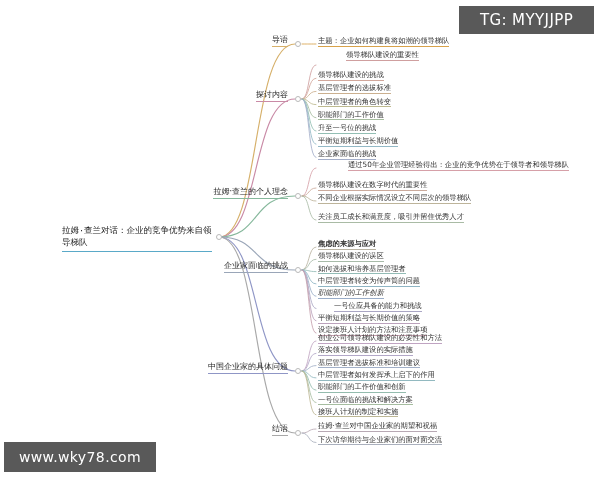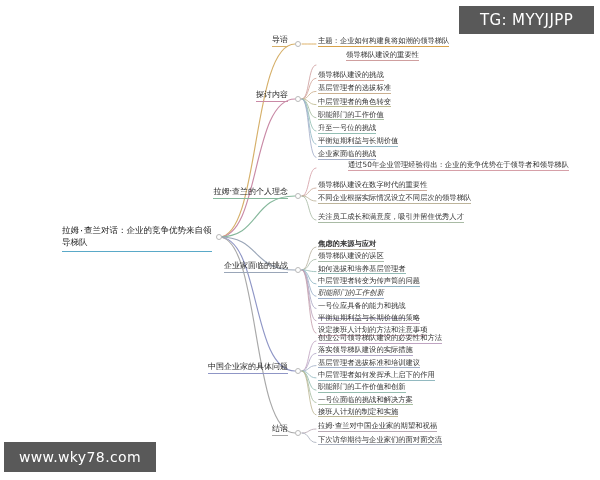--- a/index.html
+++ b/index.html
@@ -155,21 +155,21 @@
       <div class="node leaf-node" style="left: 318px; top: 180px; max-width: 280px;"><span class="txt" style="display: inline-block; border-bottom: 0.8px solid rgb(203, 170, 156); padding-bottom: 0.5px;">领导梯队建设在数字时代的重要性</span></div>
       <div class="node leaf-node" style="left: 318px; top: 193px; max-width: 280px;"><span class="txt" style="display: inline-block; border-bottom: 0.8px solid rgb(189, 180, 154); padding-bottom: 0.5px;">不同企业根据实际情况设立不同层次的领导梯队</span></div>
       <div class="node leaf-node" style="left: 318px; top: 212px; max-width: 280px;"><span class="txt" style="display: inline-block; border-bottom: 0.8px solid rgb(169, 187, 165); padding-bottom: 0.5px;">关注员工成长和满意度，吸引并留住优秀人才</span></div>
       <div class="node branch-node" style="top: 261px; left: 0px; width: 288px; text-align: right;"><span class="txt" style="display: inline-block; border-bottom: 1px solid rgb(154, 166, 184); padding-bottom: 1px;">企业家面临的挑战</span></div>
       <div class="dot" style="left: 295px; top: 267px;"></div>
       <div class="node leaf-node" style="left: 318px; top: 239px; max-width: 280px; font-weight: bold;"><span class="txt" style="display: inline-block; border-bottom: 0.8px solid rgb(185, 179, 162); padding-bottom: 0.5px;">焦虑的来源与应对</span></div>
       <div class="node leaf-node" style="left: 318px; top: 251.3px; max-width: 280px;"><span class="txt" style="display: inline-block; border-bottom: 0.8px solid rgb(168, 187, 169); padding-bottom: 0.5px;">领导梯队建设的误区</span></div>
       <div class="node leaf-node" style="left: 318px; top: 263.6px; max-width: 280px;"><span class="txt" style="display: inline-block; border-bottom: 0.8px solid rgb(147, 188, 182); padding-bottom: 0.5px;">如何选拔和培养基层管理者</span></div>
       <div class="node leaf-node" style="left: 318px; top: 275.9px; max-width: 280px;"><span class="txt" style="display: inline-block; border-bottom: 0.8px solid rgb(143, 181, 196); padding-bottom: 0.5px;">中层管理者转变为传声筒的问题</span></div>
       <div class="node leaf-node" style="left: 318px; top: 288.2px; max-width: 280px;"><span class="txt" style="display: inline-block; border-bottom: 0.8px solid rgb(154, 173, 200); padding-bottom: 0.5px; font-style: italic;">职能部门的工作创新</span></div>
-      <div class="node leaf-node" style="left: 318px; top: 300.5px; max-width: 280px;"><span class="txt" style="display: inline-block; border-bottom: 0.8px solid rgb(170, 166, 196); padding-bottom: 8px;">一号位应具备的能力和挑战</span></div>
+      <div class="node leaf-node" style="left: 318px; top: 300.5px; max-width: 280px;"><span class="txt" style="display: inline-block; border-bottom: 0.8px solid rgb(170, 166, 196); padding-bottom: 1px; margin-left: 16px;">一号位应具备的能力和挑战</span></div>
       <div class="node leaf-node" style="left: 318px; top: 312.8px; max-width: 280px;"><span class="txt" style="display: inline-block; border-bottom: 0.8px solid rgb(187, 162, 188); padding-bottom: 0.5px; font-family: Liberation Mono, monospace;">平衡短期利益与长期价值的策略</span></div>
       <div class="node leaf-node" style="left: 318px; top: 325.1px; max-width: 280px;"><span class="txt" style="display: inline-block; border-bottom: 0.8px solid rgb(197, 160, 174); padding-bottom: 0.5px;">设定接班人计划的方法和注意事项</span></div>
       <div class="node branch-node" style="top: 362px; left: 0px; width: 288px; text-align: right;"><span class="txt" style="display: inline-block; border-bottom: 1px solid rgb(143, 150, 198); padding-bottom: 1px;">中国企业家的具体问题</span></div>
       <div class="dot" style="left: 295px; top: 368px;"></div>
       <div class="node leaf-node" style="left: 318px; top: 333px; max-width: 280px;"><span class="txt" style="display: inline-block; border-bottom: 0.8px solid rgb(192, 164, 194); padding-bottom: 0.5px;">创业公司领导梯队建设的必要性和方法</span></div>
       <div class="node leaf-node" style="left: 318px; top: 345.3px; max-width: 280px;"><span class="txt" style="display: inline-block; border-bottom: 0.8px solid rgb(179, 168, 200); padding-bottom: 0.5px;">落实领导梯队建设的实际措施</span></div>
       <div class="node leaf-node" style="left: 318px; top: 357.6px; max-width: 280px;"><span class="txt" style="display: inline-block; border-bottom: 0.8px solid rgb(162, 176, 200); padding-bottom: 0.5px;">基层管理者选拔标准和培训建议</span></div>
       <div class="node leaf-node" style="left: 318px; top: 369.9px; max-width: 280px;"><span class="txt" style="display: inline-block; border-bottom: 0.8px solid rgb(146, 185, 192); padding-bottom: 0.5px;">中层管理者如何发挥承上启下的作用</span></div>
       <div class="node leaf-node" style="left: 318px; top: 382.2px; max-width: 280px;"><span class="txt" style="display: inline-block; border-bottom: 0.8px solid rgb(148, 188, 174); padding-bottom: 0.5px;">职能部门的工作价值和创新</span></div>
       <div class="node leaf-node" style="left: 318px; top: 394.5px; max-width: 280px;"><span class="txt" style="display: inline-block; border-bottom: 0.8px solid rgb(166, 189, 160); padding-bottom: 0.5px;">一号位面临的挑战和解决方案</span></div>

